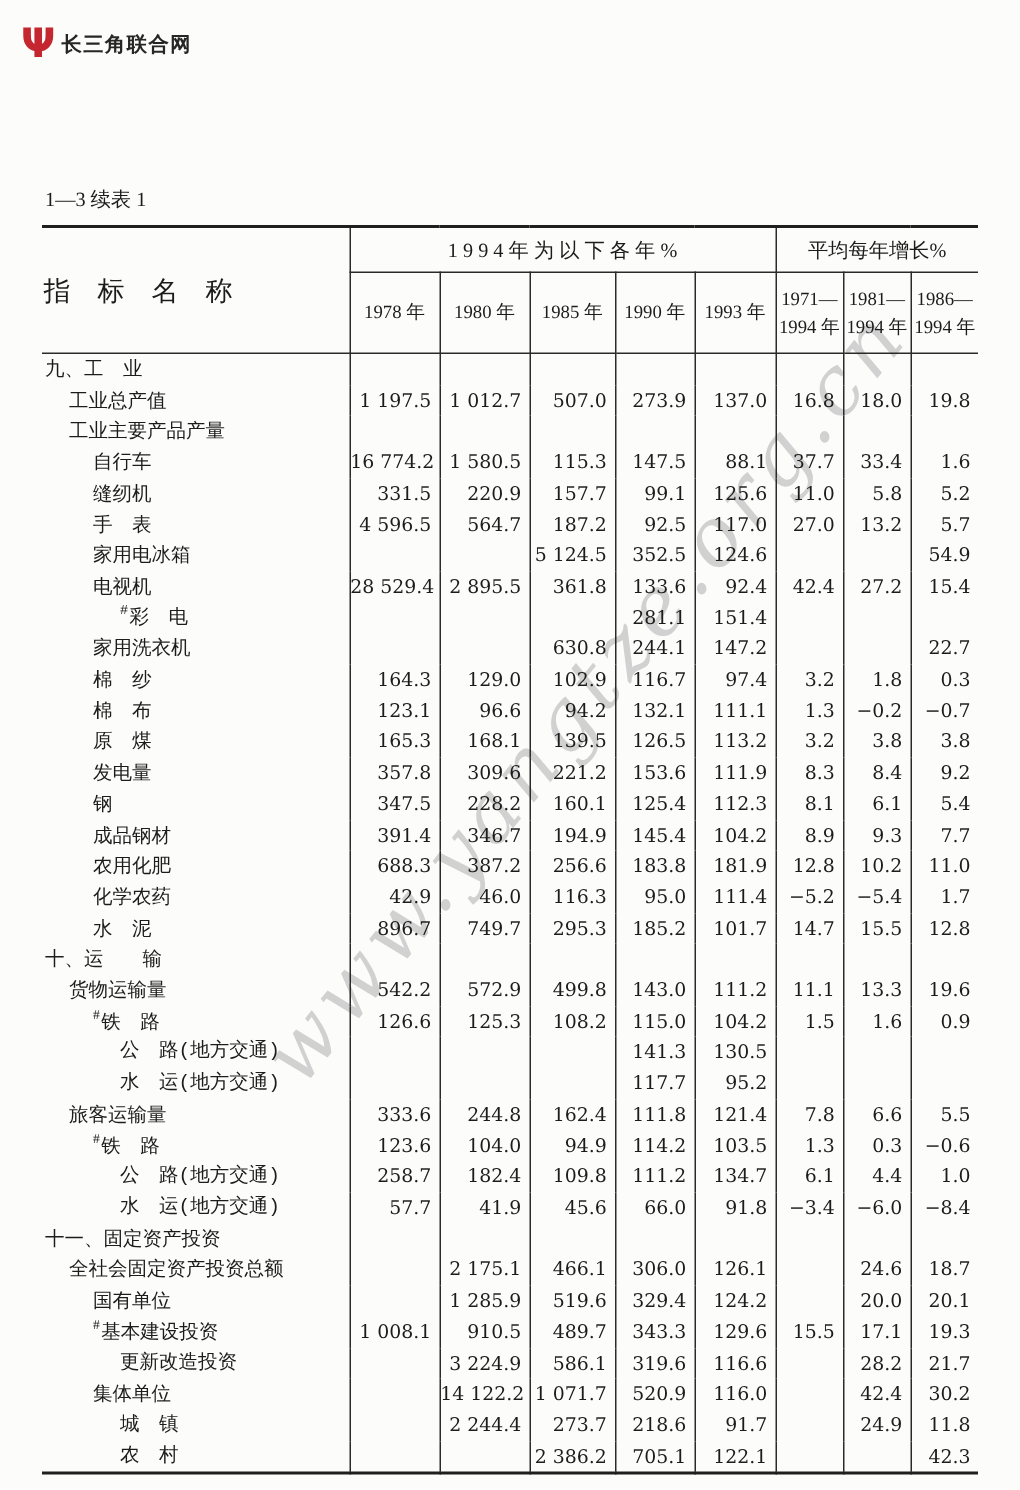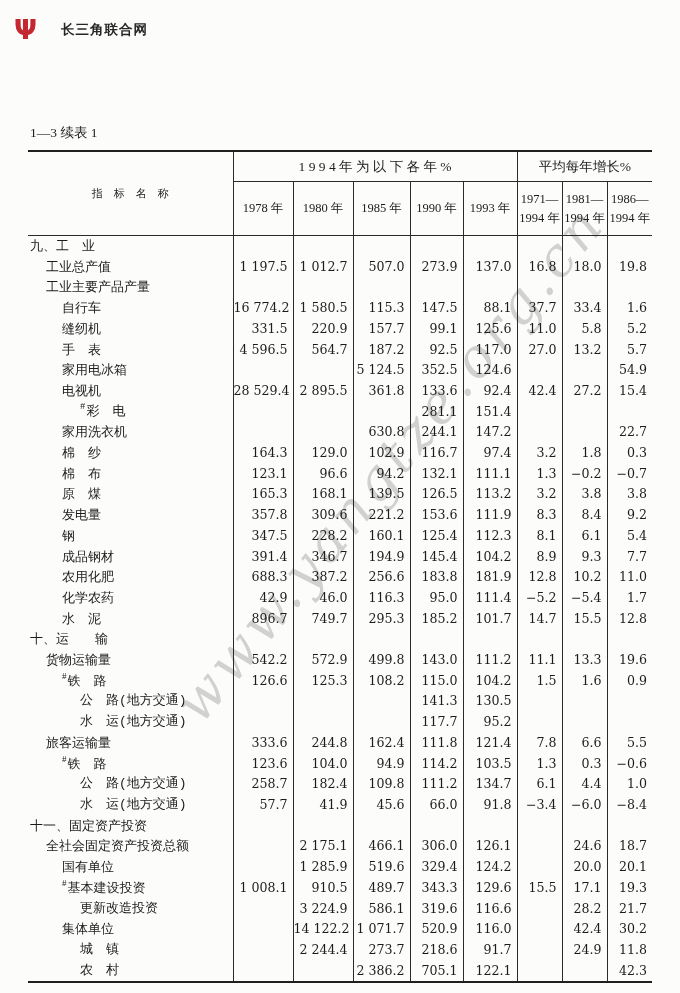--- a/index.html
+++ b/index.html
@@ -11,21 +11,21 @@
     font-family:"Liberation Serif","DejaVu Serif",serif;
     color:#1c1c1c;
   }
   
   .site-header{position:absolute;left:14px;top:16px;display:flex;align-items:center;}
   .logo-mark{
     color:#c4272f;font-family:"DejaVu Sans",sans-serif;
     font-size:27px;font-weight:bold;line-height:27px;
   }
   .logo-text{
-    margin-left:24px;font-family:"DejaVu Sans",sans-serif;
+    margin-left:4px;font-family:"DejaVu Sans",sans-serif;
     font-size:13.5px;font-weight:bold;color:#262626;letter-spacing:1px;
   }
   
   .watermark{
     position:absolute;left:-50px;top:432px;width:880px;
     text-align:center;
     transform:rotate(-51deg);
     font-family:"DejaVu Serif",serif;font-style:italic;
     font-size:54px;letter-spacing:5px;
     color:#c7c7c7;opacity:.8;
@@ -39,21 +39,21 @@
     position:absolute;left:28px;top:150px;width:624px;
     border-collapse:collapse;table-layout:fixed;z-index:1;
     border-top:2.5px solid #1f1f1f;
     border-bottom:2.5px solid #1f1f1f;
     background:transparent;
   }
   table.stats th{font-weight:normal;}
   th.c-name{
     border-right:1px solid #2a2a2a;
     border-bottom:1px solid #2a2a2a;
-    font-size:11px;text-align:center;vertical-align:middle;
+    font-size:18px;text-align:left;vertical-align:middle;
   }
   th.group{
     height:27px;font-size:13.5px;text-align:center;vertical-align:middle;
     border-bottom:1px solid #2a2a2a;
   }
   th.g1{border-right:1px solid #2a2a2a;}
   th.yh{
     height:53px;font-size:12.5px;text-align:center;vertical-align:middle;
     border-right:1px solid #2a2a2a;
     border-bottom:1px solid #2a2a2a;

